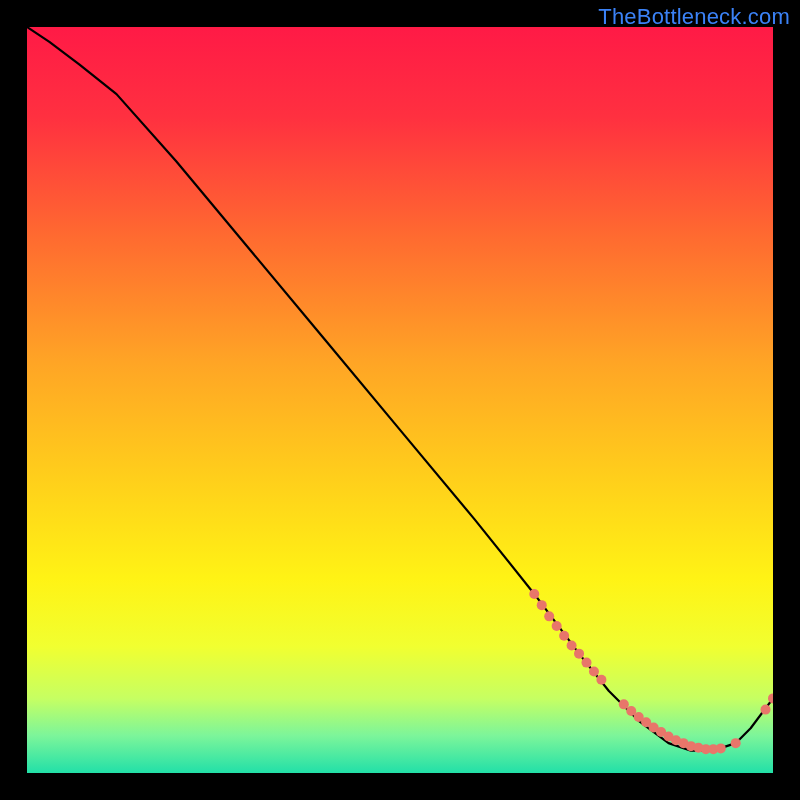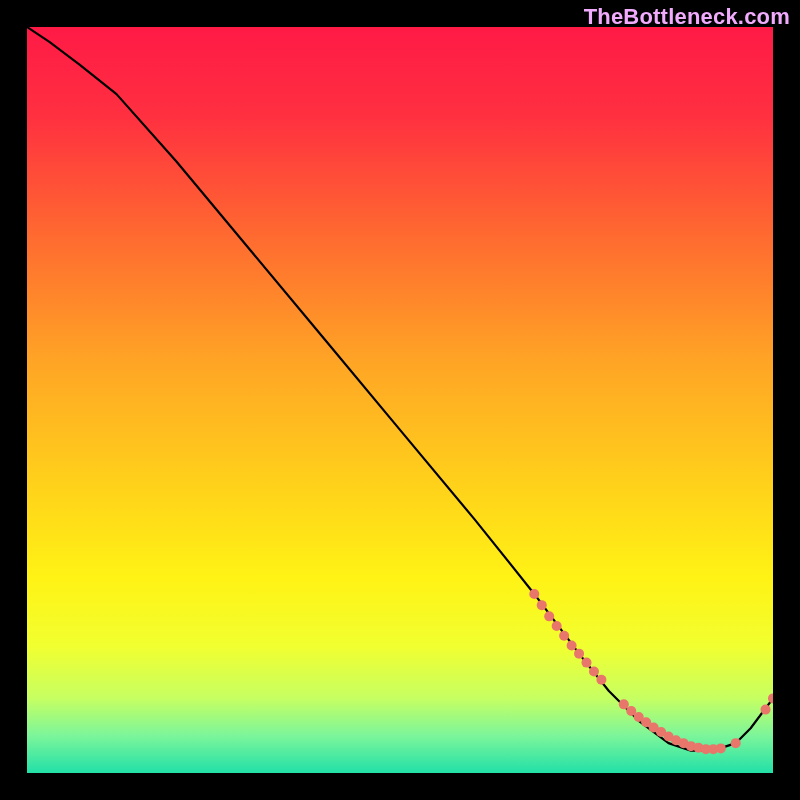--- a/index.html
+++ b/index.html
@@ -14,23 +14,23 @@
   .frame {
     position: relative;
     width: 800px;
     height: 800px;
     background: #000;
   }
   .watermark {
     position: absolute;
     top: 4px;
     right: 10px;
-    color: #f0abfc;
+    color: #3b82f6;
     font-size: 22px;
-    font-weight: 700;
+    font-weight: 400;
     letter-spacing: 0.2px;
     z-index: 10;
     user-select: none;
   }
   .plot-wrap {
     position: absolute;
     left: 27px;
     top: 27px;
     width: 746px;
     height: 746px;

